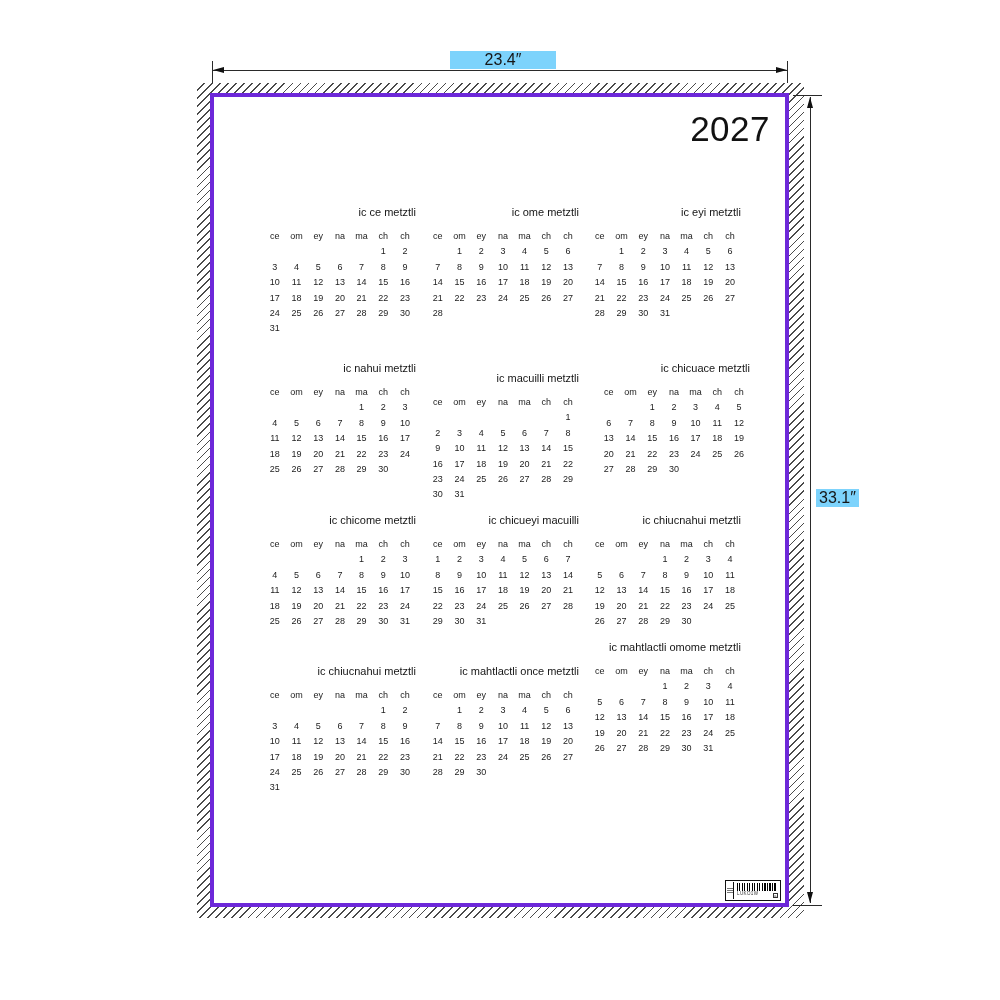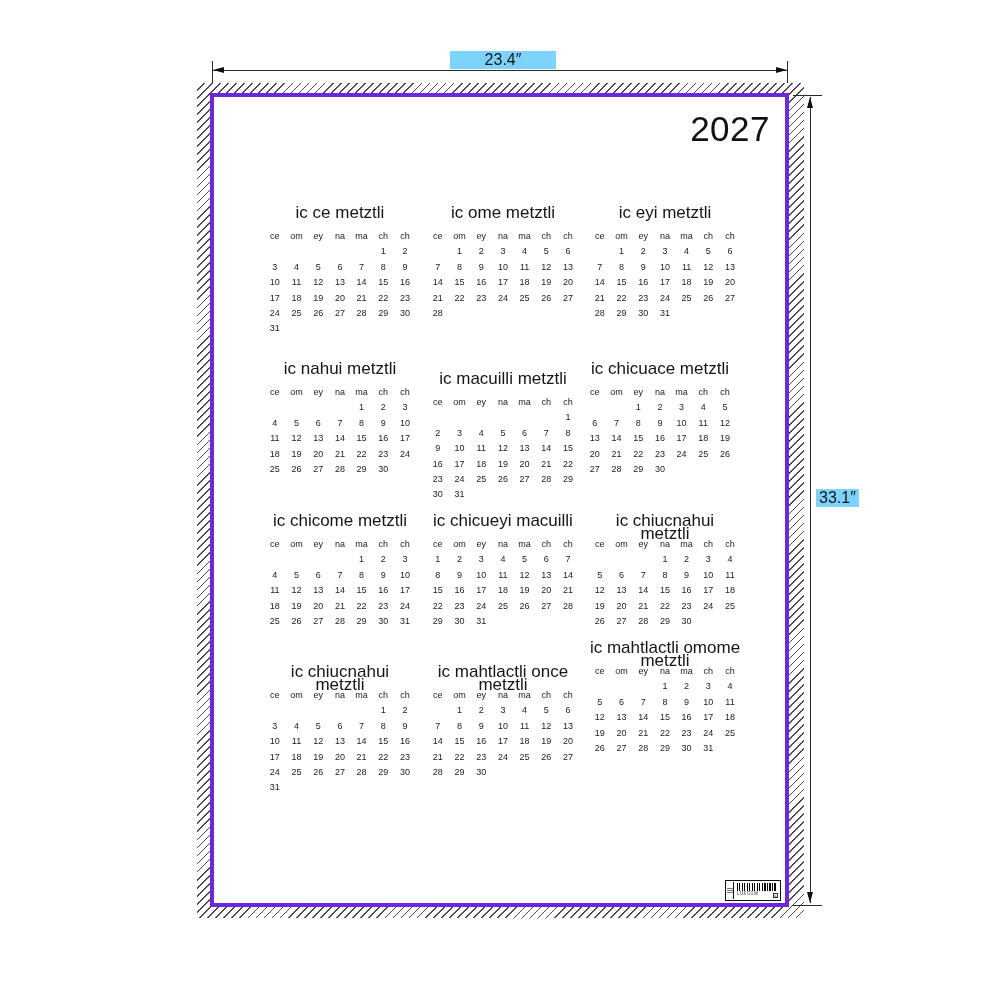--- a/index.html
+++ b/index.html
@@ -12,21 +12,21 @@
 
   
   .poster{position:absolute;left:210px;top:93px;width:579px;height:814px;
     box-sizing:border-box;background:#ffffff;border:4px solid #6d28d9;}
   .year{position:absolute;top:14px;right:15px;font-size:35px;line-height:1;
     letter-spacing:0.5px;font-weight:400;color:#111;}
 
   
   .months{position:absolute;inset:0;}
   .month{position:absolute;width:152px;}
-  .month-title{font-size:17px;height:13px;line-height:13px;text-align:center;
+  .month-title{font-size:11px;height:13px;line-height:13px;text-align:right;
     margin-bottom:10px;color:#151515;}
   .month-grid{display:grid;grid-template-columns:repeat(7,21.7px);grid-auto-rows:15.4px;}
   .cell{font-size:9px;line-height:15.4px;text-align:center;color:#1c1c1c;}
   .cell.head{color:#222;}
 
   
   .dim-line-h{position:absolute;left:213px;top:70px;width:574px;height:1px;background:#2a2a2a;}
   .dim-line-v{position:absolute;left:810px;top:97px;width:1px;height:806px;background:#2a2a2a;}
   .tick-v{position:absolute;width:1px;height:22px;top:61px;background:#2a2a2a;}
   .tick-h{position:absolute;width:29px;height:1px;left:793px;background:#2a2a2a;}
@@ -303,21 +303,21 @@
             <div class="cell">29</div>
             <div class="cell">30</div>
             <div class="cell">31</div>
             <div class="cell"></div>
             <div class="cell"></div>
             <div class="cell"></div>
             <div class="cell"></div>
             <div class="cell"></div>
           </div>
         </div>
-        <div class="month" style="left: 370px; top: 265px;">
+        <div class="month" style="left: 384px; top: 265px;">
           <div class="month-title">ic chicuace metztli</div>
           <div class="month-grid">
             <div class="cell head">ce</div>
             <div class="cell head">om</div>
             <div class="cell head">ey</div>
             <div class="cell head">na</div>
             <div class="cell head">ma</div>
             <div class="cell head">ch</div>
             <div class="cell head">ch</div>
             <div class="cell"></div>

